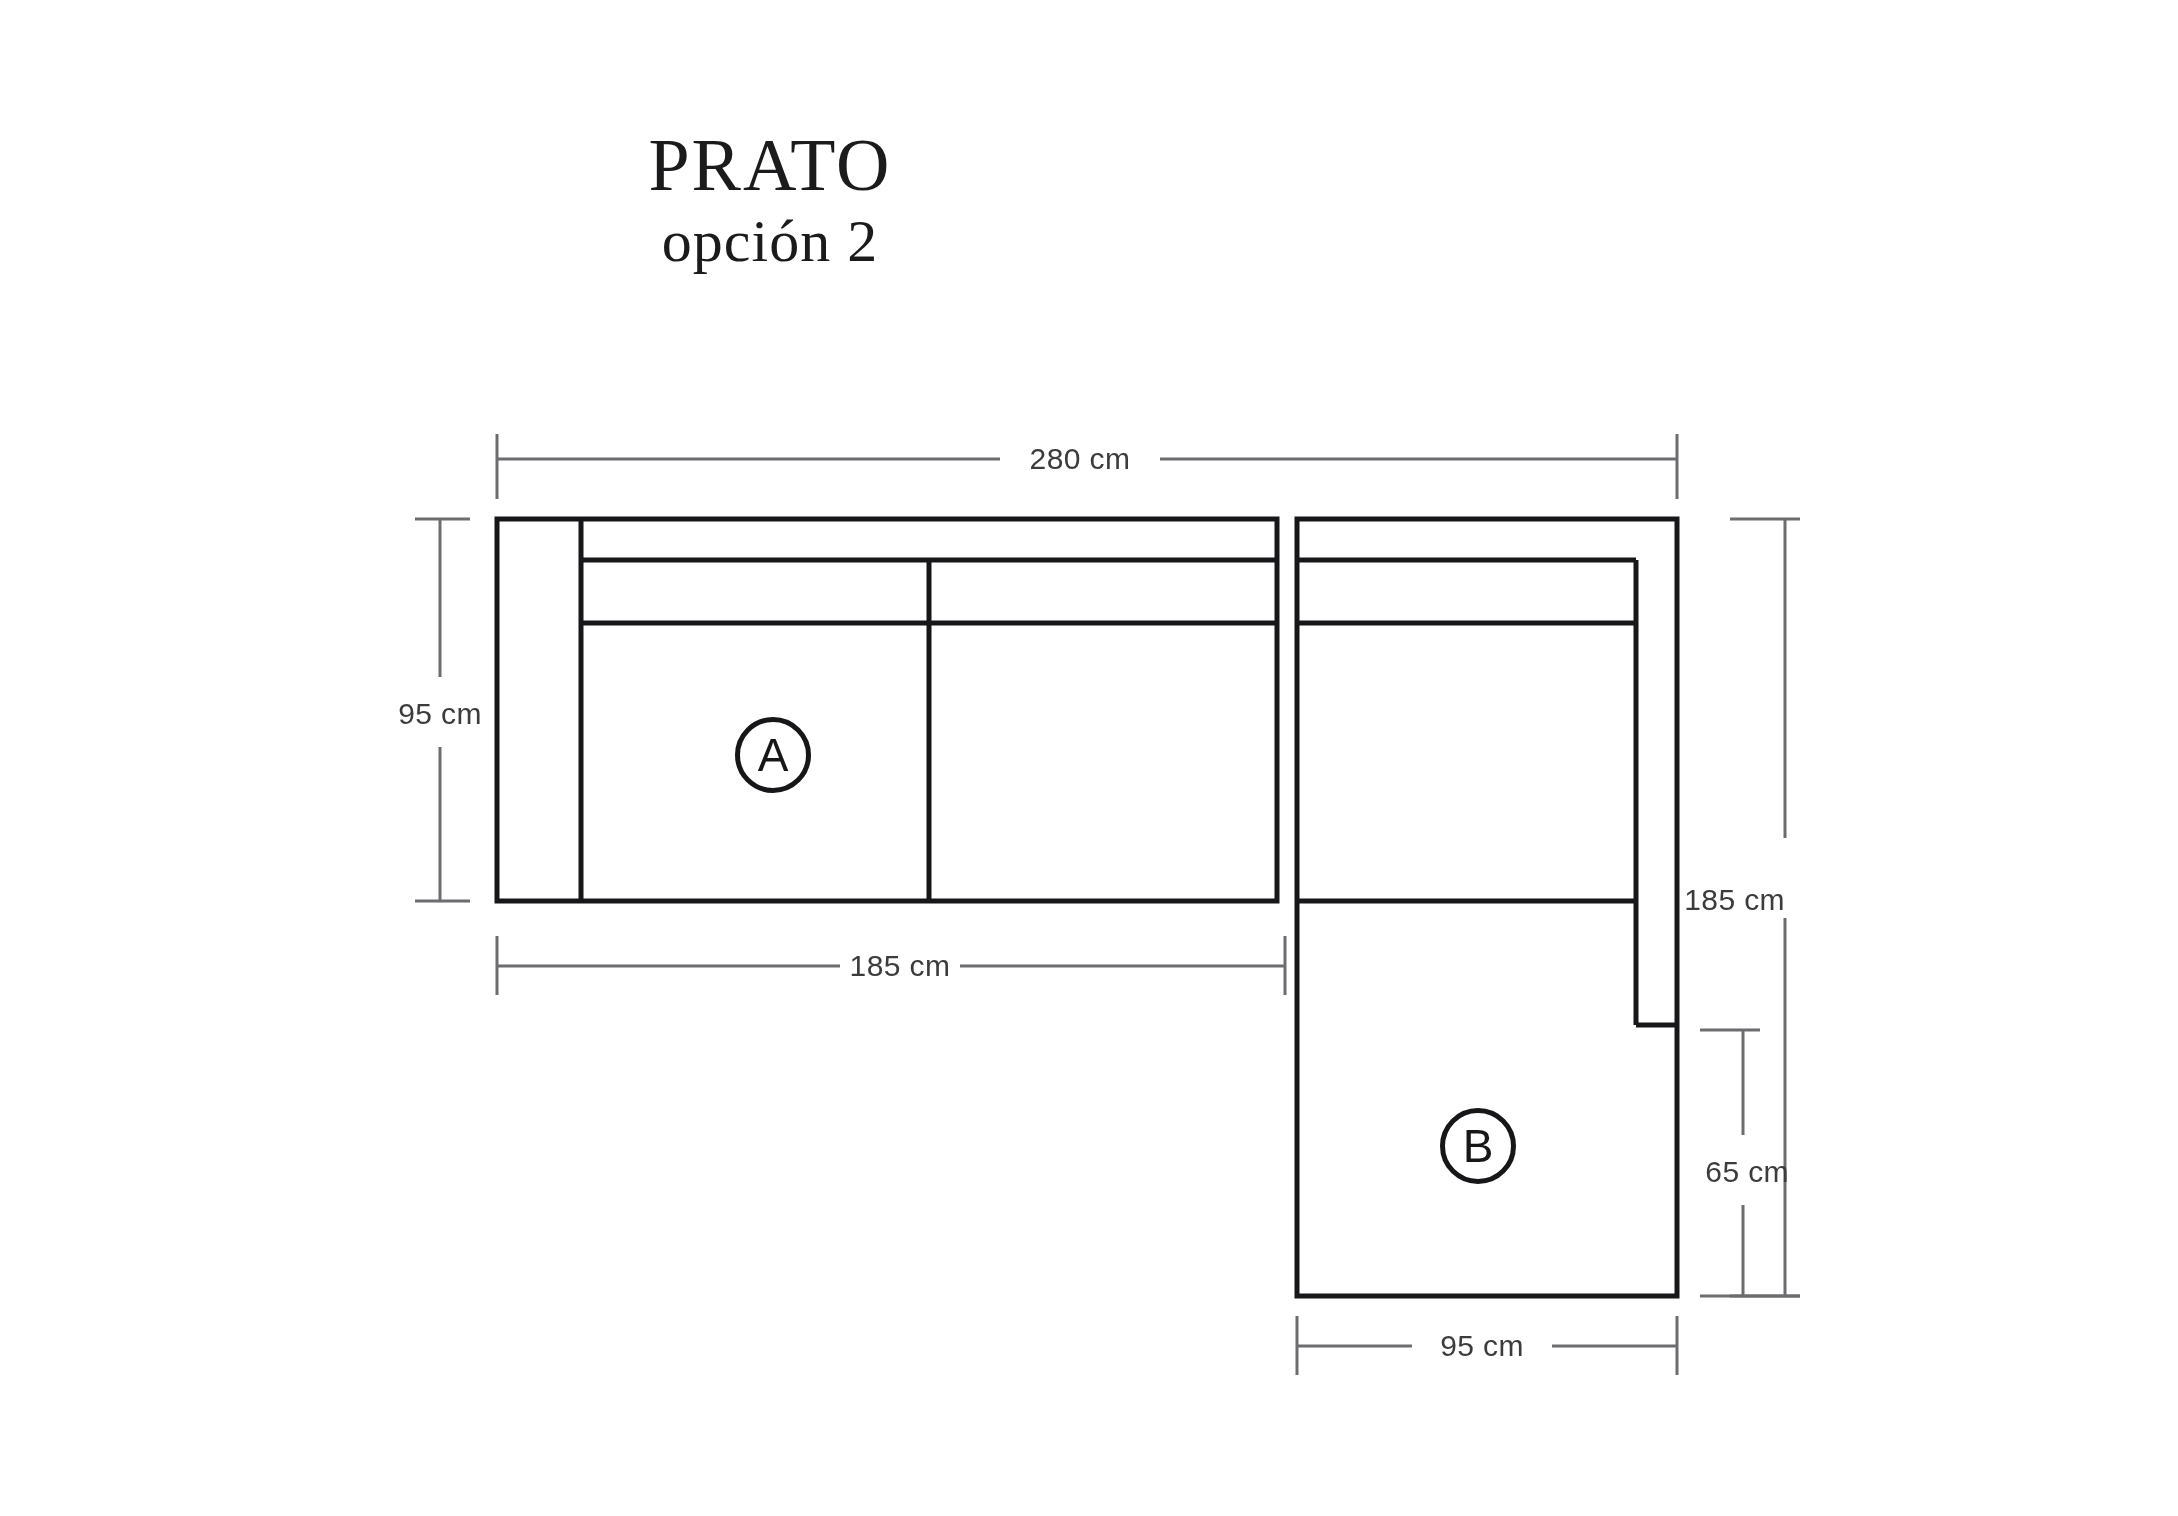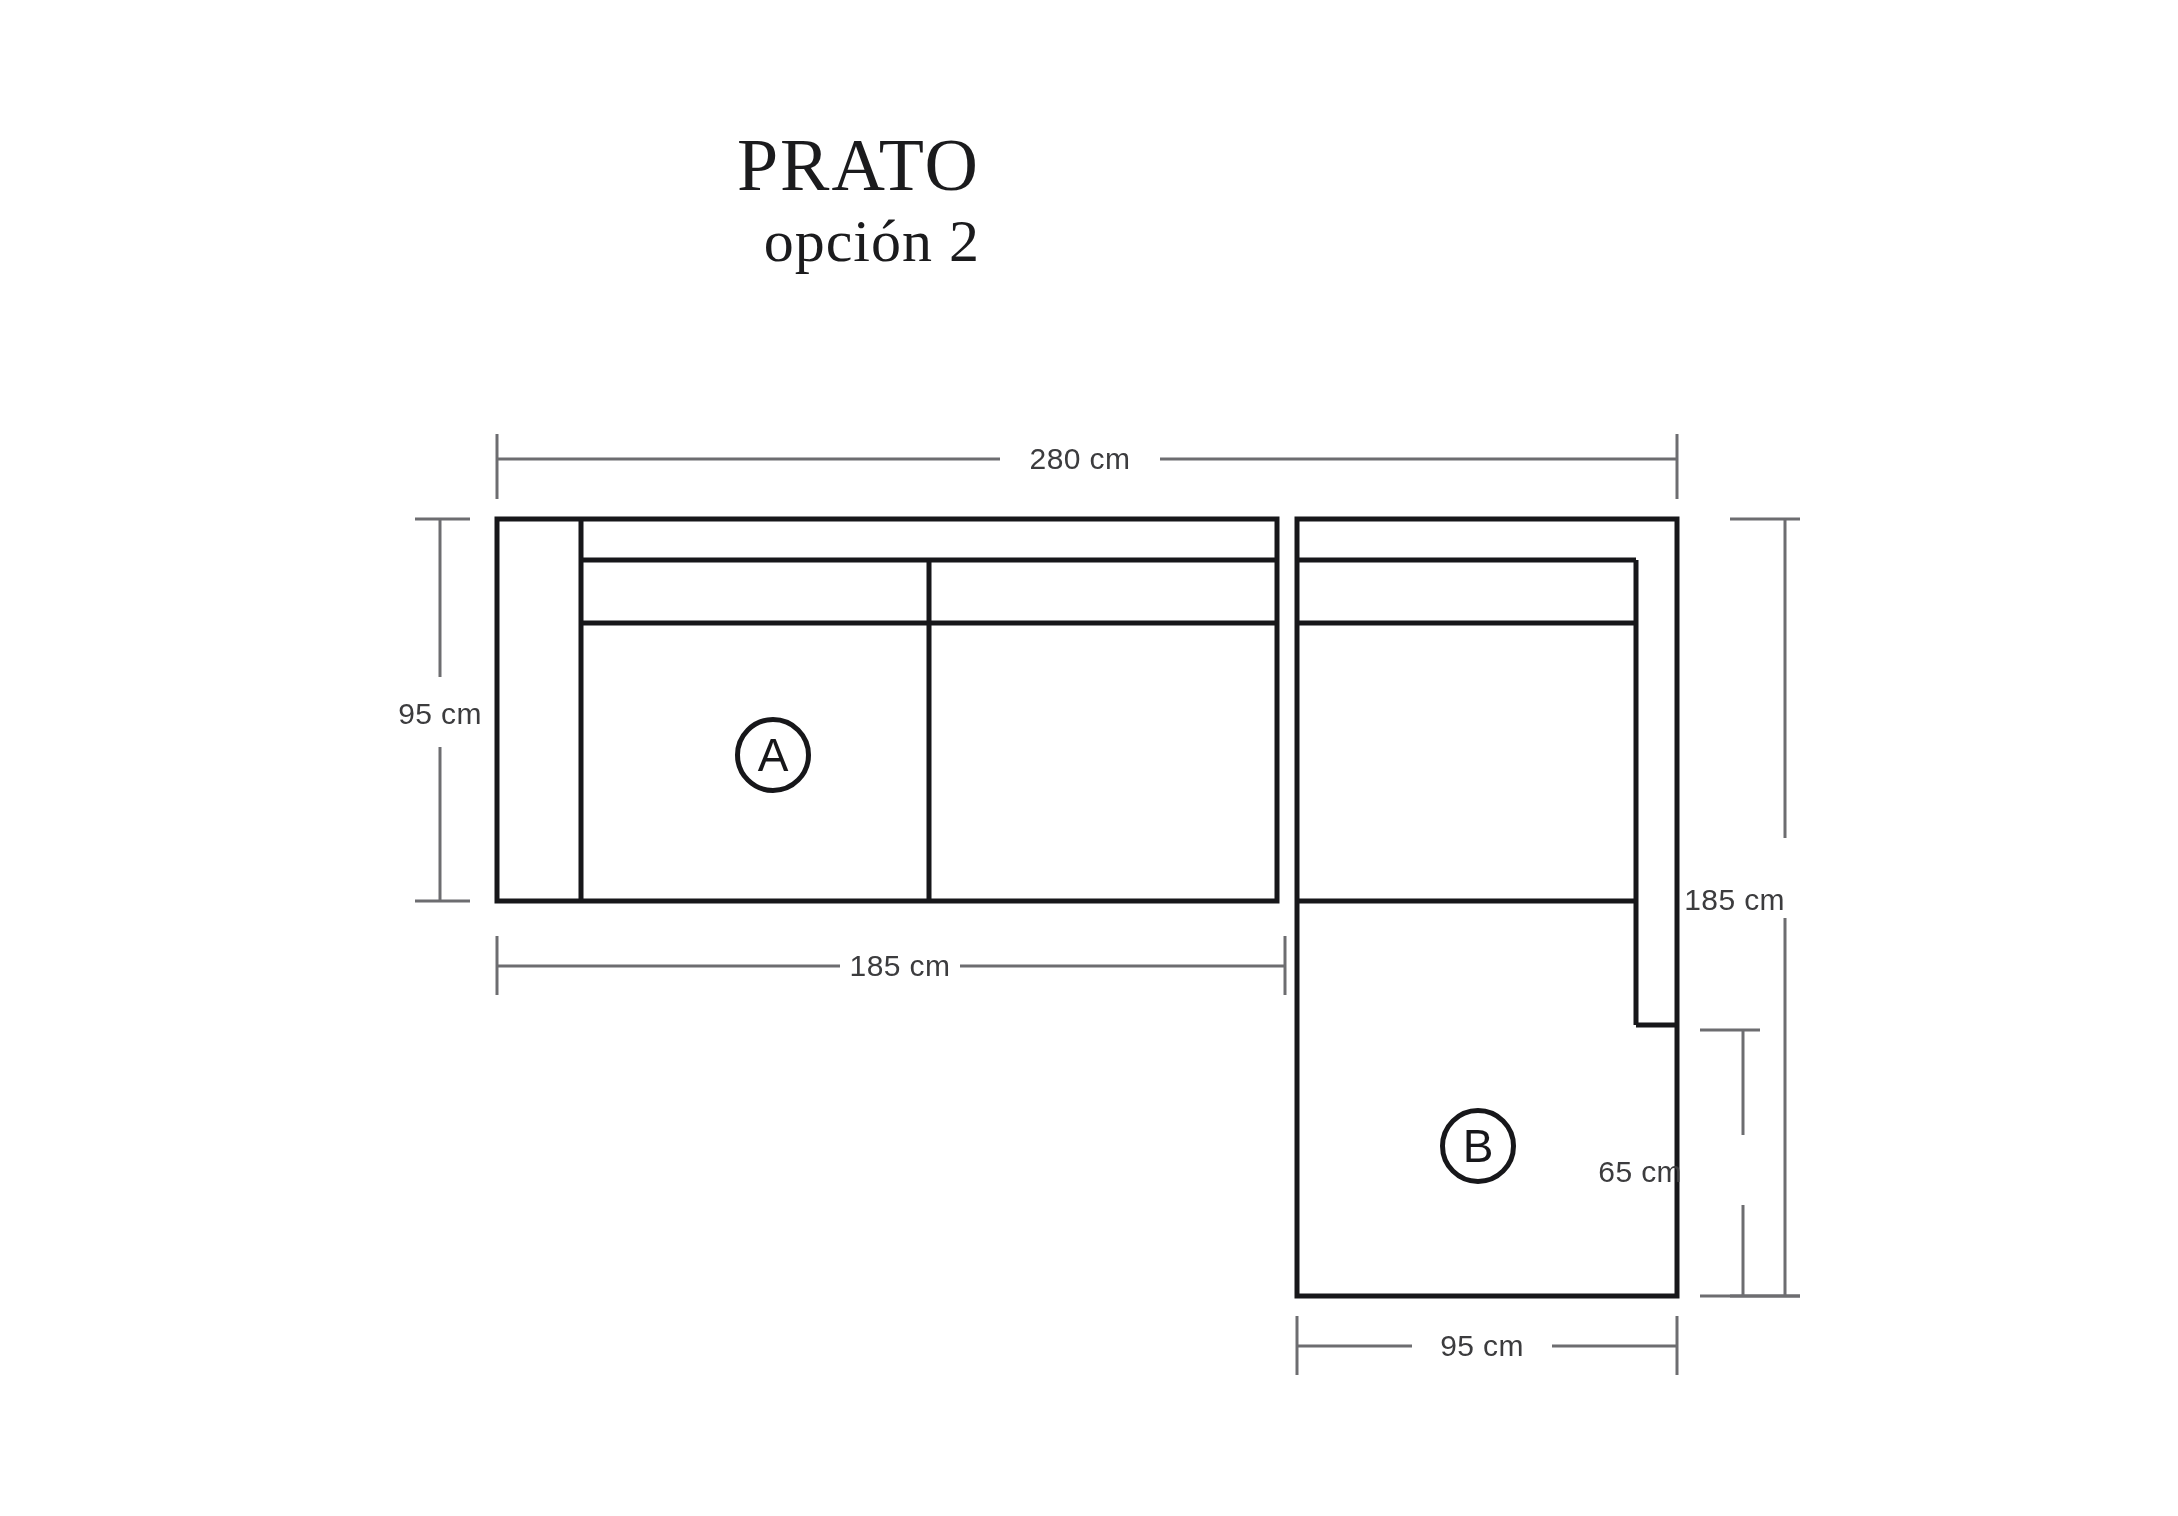--- a/index.html
+++ b/index.html
@@ -18,21 +18,21 @@
     width: 2178px;
     height: 1516px;
     background: #ffffff;
     overflow: hidden;
   }
   #title-block {
     position: absolute;
     left: 560px;
     top: 128px;
     width: 420px;
-    text-align: right;
+    text-align: center;
     color: #1b1b1d;
   }
   #title-main {
     font-family: "Liberation Serif", "DejaVu Serif", serif;
     font-size: 74px;
     line-height: 1.0;
     letter-spacing: 2px;
     font-weight: 400;
     color: #1b1b1d;
   }
@@ -151,21 +151,21 @@
   </svg>
 
   <div class="dimtext center" style="left:1080px; top:459px;">280 cm</div>
 
   <div class="dimtext center" style="left:440px; top:714px;">95 cm</div>
 
   <div class="dimtext center" style="left:900px; top:966px;">185 cm</div>
 
   <div class="dimtext center" style="left:1785px; top:900px; transform:translate(-100%, -50%);">185 cm</div>
 
-  <div class="dimtext center" style="left:1682px; top:1172px; transform:translate(-100%, -50%);">65 cm</div>
+  <div class="dimtext center" style="left:1789px; top:1172px; transform:translate(-100%, -50%);">65 cm</div>
 
   <div class="dimtext center" style="left:1482px; top:1346px;">95 cm</div>
 
   <div class="modlabel" style="left:773px; top:755px;">A</div>
 
   <div class="modlabel" style="left:1478px; top:1146px;">B</div>
 
 </div>
 
 </body></html>

